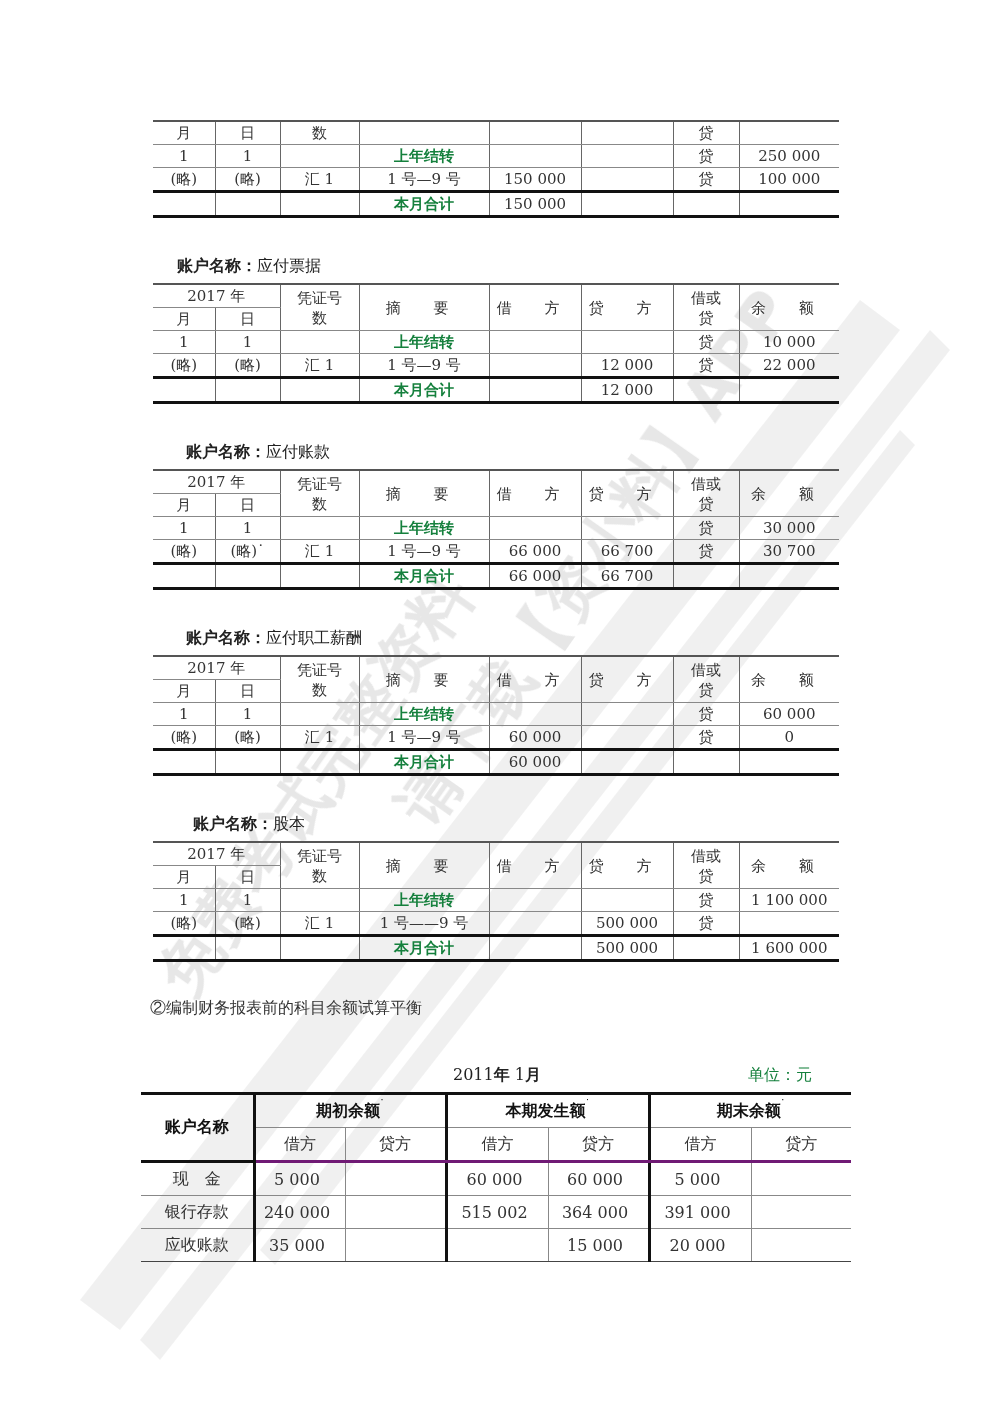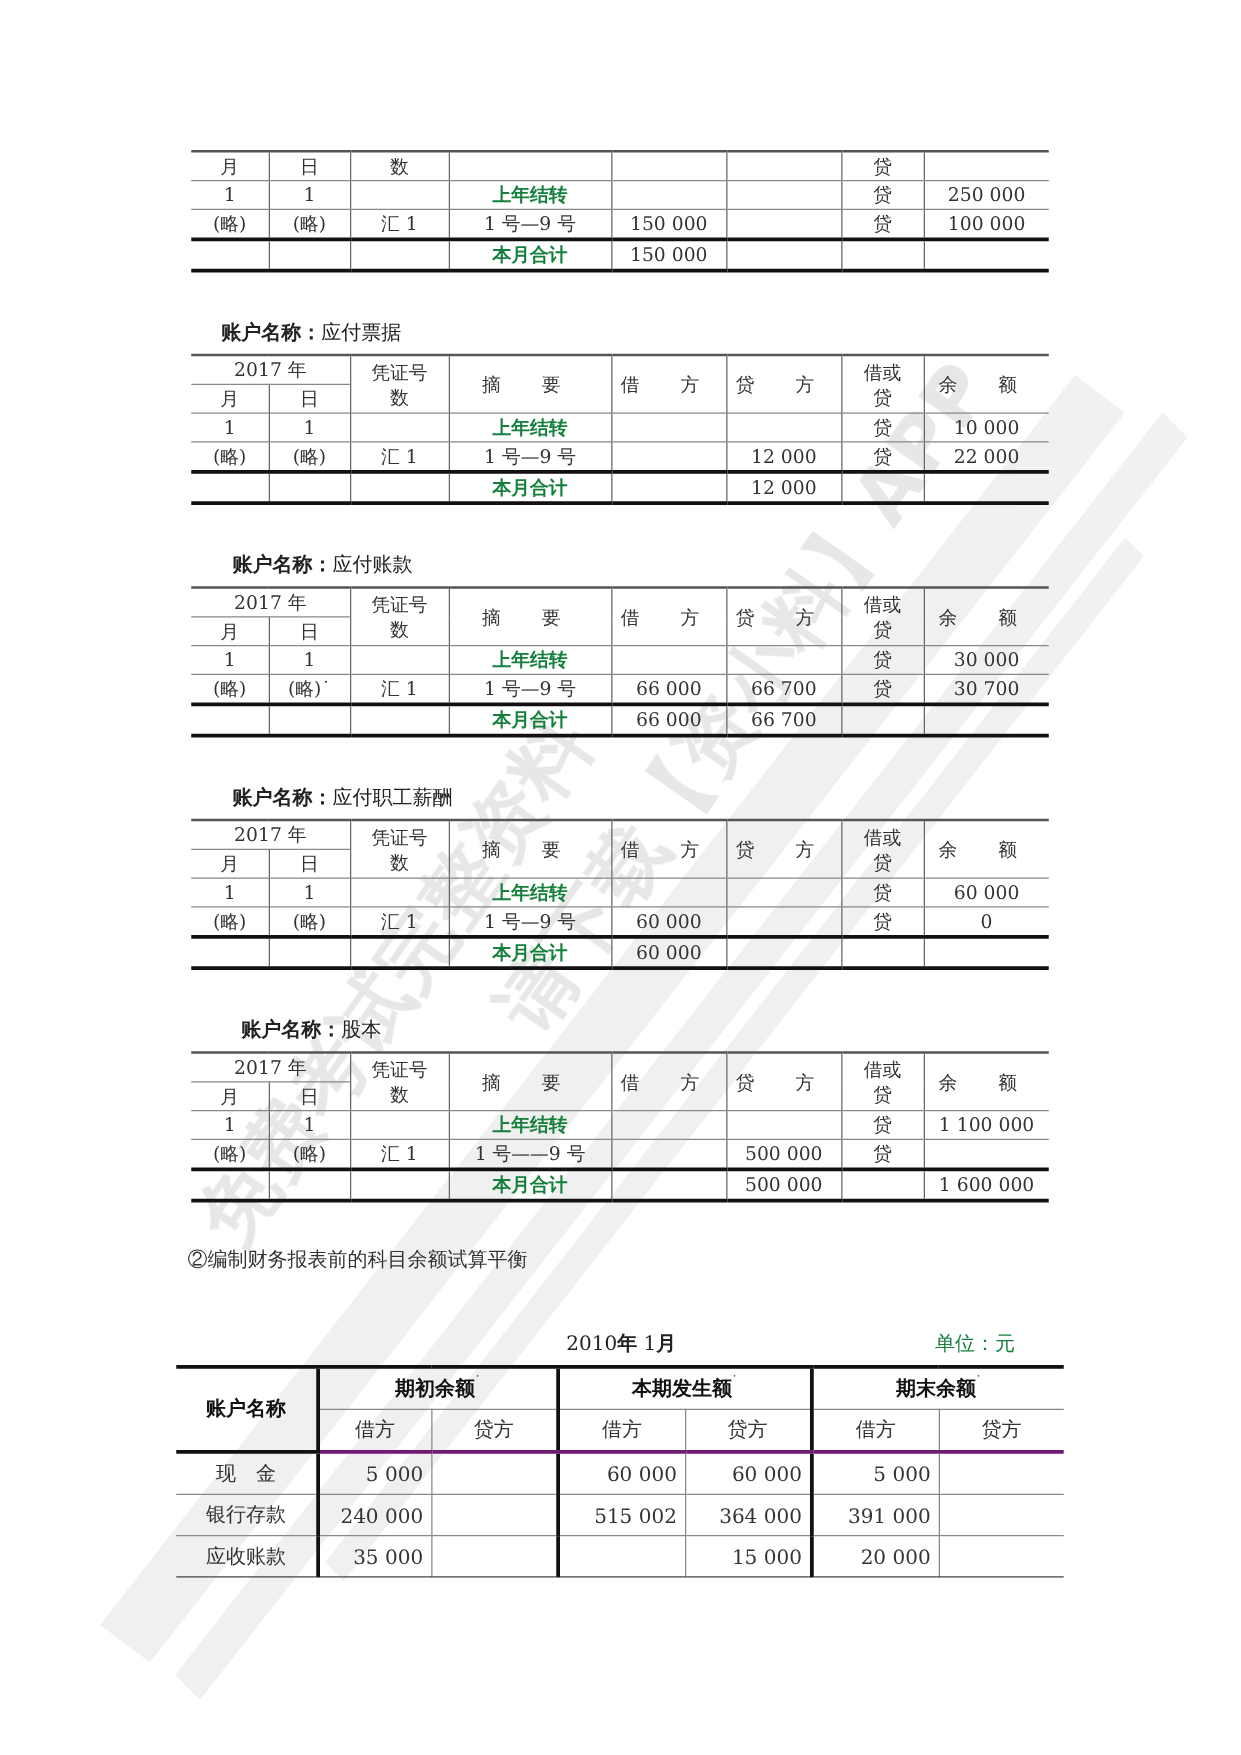--- a/index.html
+++ b/index.html
@@ -55,21 +55,21 @@
   }
   table.trial td {
     border: 1px solid #888; padding: 0; height: 32px; text-align: center; white-space: nowrap;
   }
   table.trial tr:first-child td { border-top: 3px solid #111; }
   table.trial tr.sub td { border-bottom: 3px solid #701a75; }
   table.trial td:first-child { border-left: none; }
   table.trial td:last-child { border-right: none; }
   table.trial td.thickL { border-left: 3px solid #111; }
   table.trial td.hb { font-family: "DejaVu Sans", "Liberation Sans", sans-serif; font-weight: bold; color: #111; }
-  table.trial td.num { text-align: right; padding-right: 6px; margin-left: 23px; }
+  table.trial td.num { padding-right: 6px; margin-left: 23px; }
   table.trial tr.last td { border-bottom: 1px solid #444; }
   .star { font-size: 8px; vertical-align: top; position: relative; top: -2px; }
 </style>
 </head>
 <body>
 
 <svg class="watermark" viewBox="0 0 993 1404">
   <g opacity="0.10" fill="#777">
     <path d="M80 1300 L860 300 L900 330 L120 1330 Z"></path>
     <path d="M140 1340 L930 330 L950 350 L160 1360 Z"></path>
@@ -369,21 +369,21 @@
             <td></td>
             <td>1 600 000</td>
           </tr>
         </tbody>
       </table>
     </div>
 
   <div class="section-note">②编制财务报表前的科目余额试算平衡</div>
 
   <div class="tb-period">
-    <span>2010</span><b>年</b>
+    <span>2011</span><b>年</b>
     <span>1</span><b>月</b>
   </div>
   <div class="tb-unit">单位：元</div>
 
   <table class="trial">
     <colgroup>
       <col style="width:113px">
         <col style="width:91px">
         <col style="width:101px">
       <col style="width:102px">

